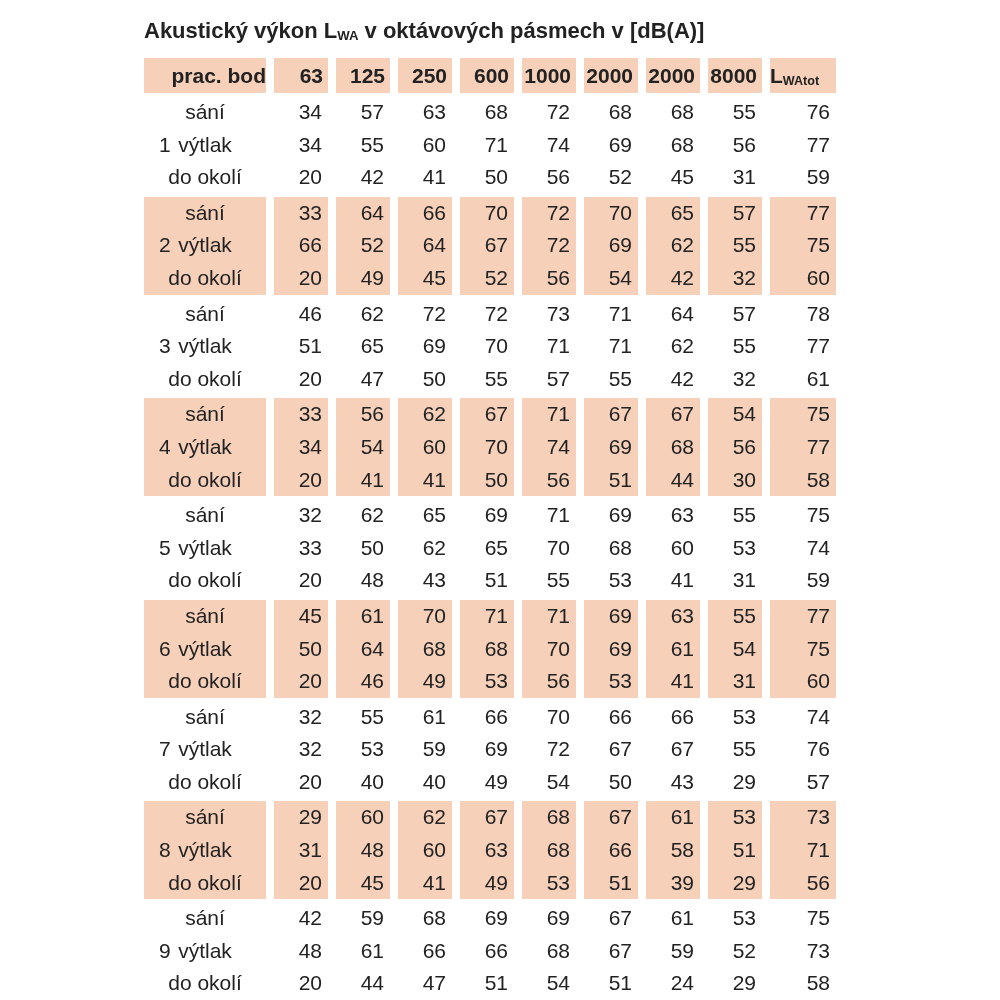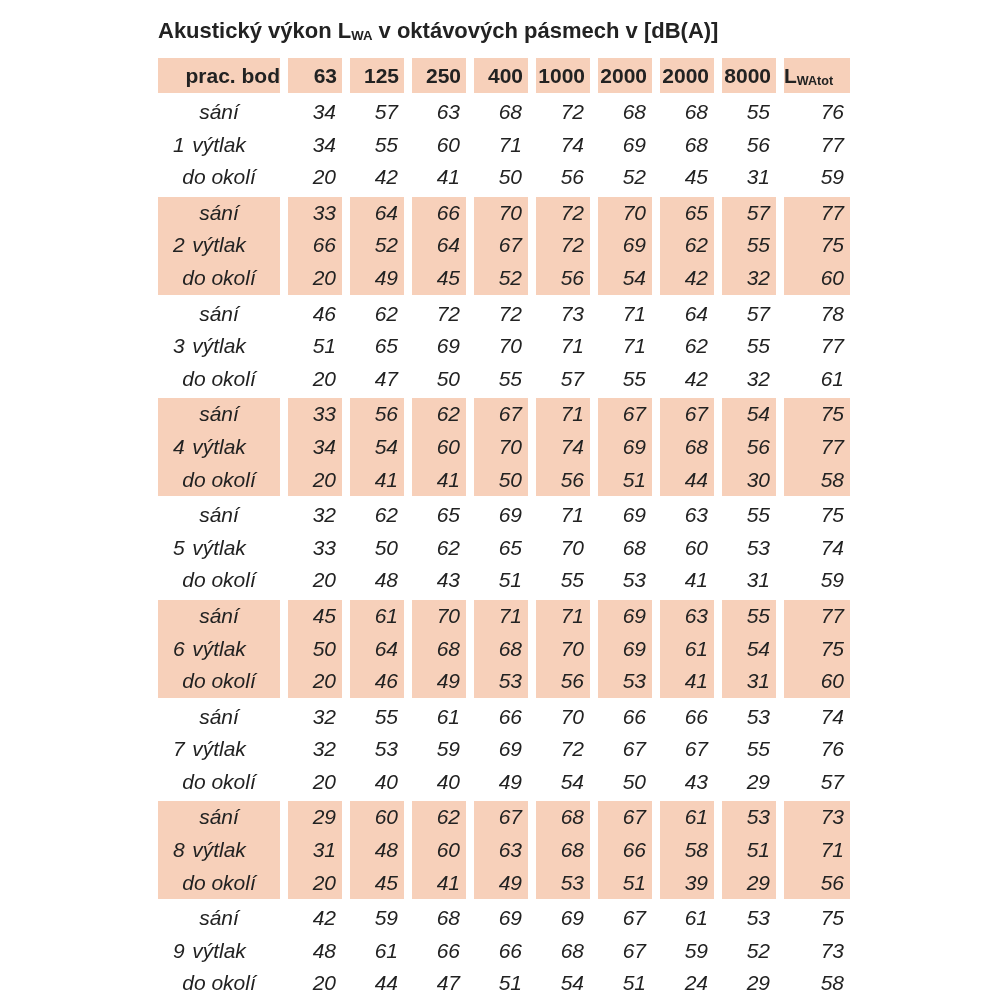--- a/index.html
+++ b/index.html
@@ -3,59 +3,59 @@
 <meta charset="utf-8">
 <style>
   :root { --shade:#f7d0ba; --ink:#222222; }
   * { box-sizing:border-box; }
   html,body { margin:0; padding:0; }
   body {
     width:1000px; height:1000px; background:#ffffff;
     font-family:"Liberation Sans", sans-serif; color:var(--ink);
     position:relative; overflow:hidden;
   }
-  .page { position:absolute; left:158px; top:16px; width:700px; }
+  .page { position:absolute; left:144px; top:16px; width:700px; }
   .title {
     font-size:22px; font-weight:bold; white-space:nowrap;
     height:30px; line-height:30px; margin-bottom:12px;
   }
   .subsc-title { font-size:0.6em; vertical-align:-0.18em; font-weight:bold; }
   .row {
     display:grid;
     grid-template-columns:122px repeat(8,54px) 66px;
     column-gap:8px;
   }
   .header-row .cell {
     background:var(--shade);
     height:35px; line-height:35px;
     font-weight:bold; font-size:21px;
   }
   .hfirst { text-align:right; }
   .hband  { text-align:right; padding-right:5px; }
   .htotal { text-align:left; }
   .subsc  { font-size:0.6em; vertical-align:-0.12em; font-weight:bold; }
-  .group { margin-top:3px;font-style:italic; }
+  .group { margin-top:3px; }
   .group .cell { height:32.6px; line-height:32.6px; font-size:21px; }
   .group.shaded .cell { background:var(--shade); }
   .label-cell { position:relative; text-align:center; }
   .grp-num { position:absolute; left:15px; top:0; }
   .num-cell { text-align:right; padding-right:6px; }
 </style>
 </head>
 <body>
 
 <div class="page">
 
   <div class="title"><span>Akustický výkon L</span><span class="subsc-title">WA</span><span> v oktávových pásmech v [dB(A)]</span></div>
 
   <div class="table">
 
     <div class="row header-row">
       <div class="cell hfirst">prac. bod</div>
-      <div id="band-headers" style="display:contents"><div class="cell hband">63</div><div class="cell hband">125</div><div class="cell hband">250</div><div class="cell hband">400</div><div class="cell hband">1000</div><div class="cell hband">2000</div><div class="cell hband">2000</div><div class="cell hband">8000</div></div>
+      <div id="band-headers" style="display:contents"><div class="cell hband">63</div><div class="cell hband">125</div><div class="cell hband">250</div><div class="cell hband">600</div><div class="cell hband">1000</div><div class="cell hband">2000</div><div class="cell hband">2000</div><div class="cell hband">8000</div></div>
       <div class="cell htotal"><span>L</span><span class="subsc">WAtot</span></div>
     </div>
 
     <div id="groups">
         <div class="group">
           <div class="row">
             <div class="cell label-cell"><span>sání</span></div>
             <div class="cell num-cell">34</div>
             <div class="cell num-cell">57</div>
             <div class="cell num-cell">63</div>

